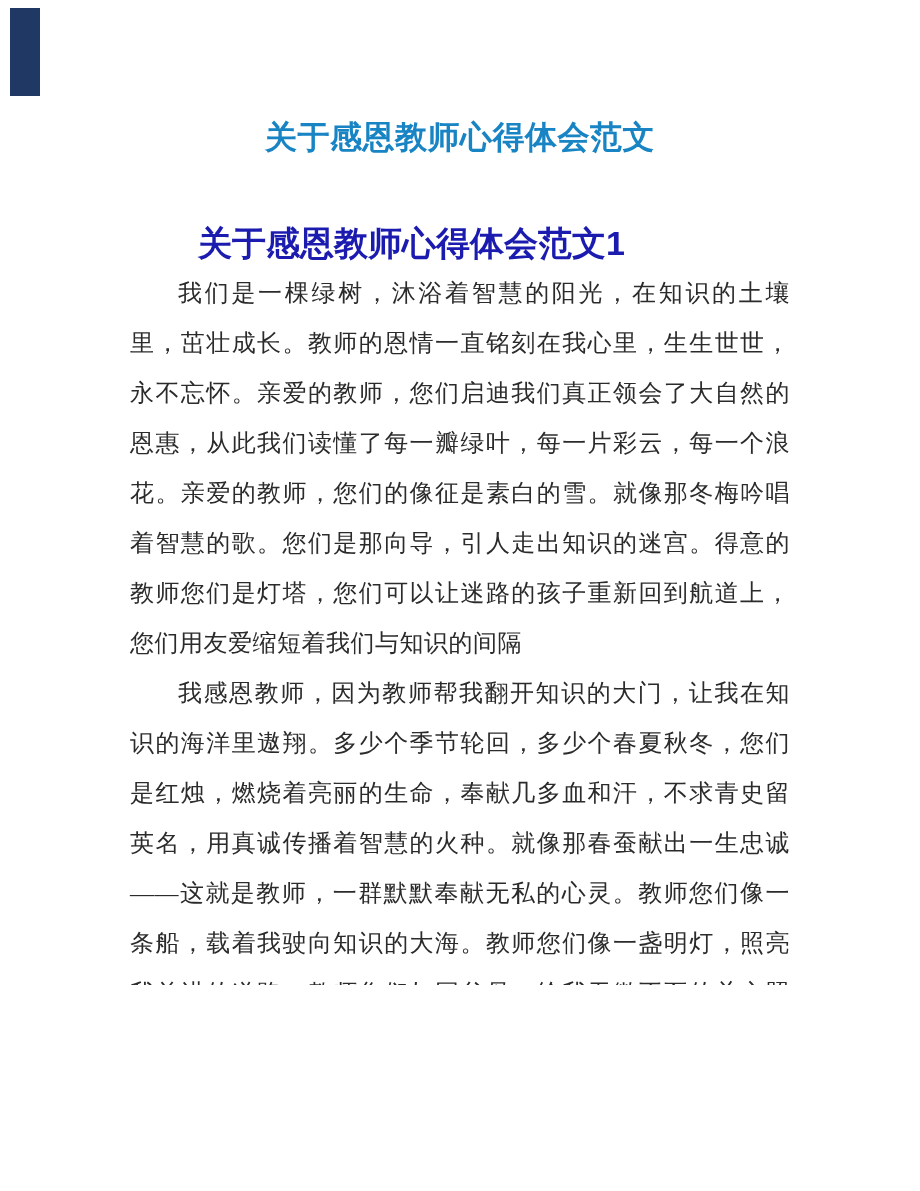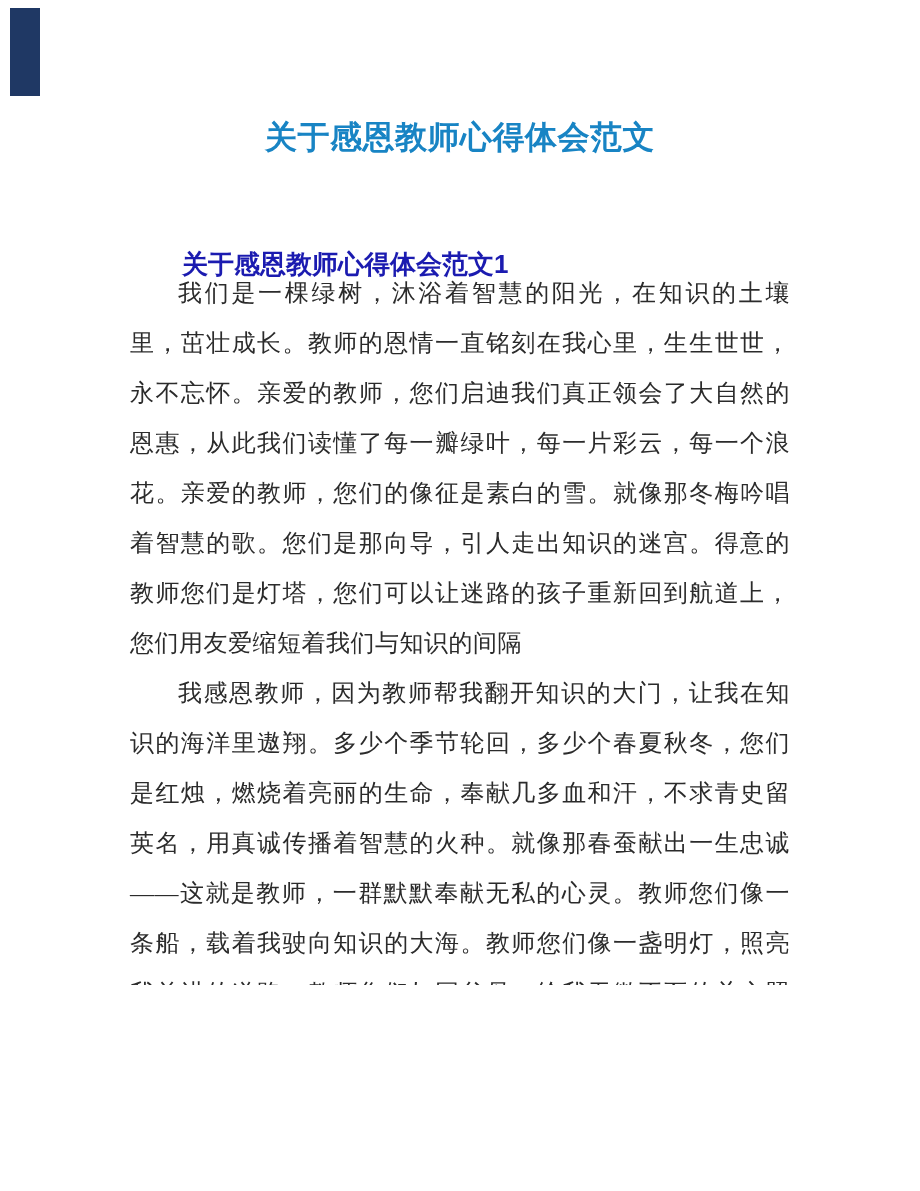--- a/index.html
+++ b/index.html
@@ -41,23 +41,22 @@
     color:var(--title-color);
   }
   .doc-heading{
     position:absolute;
     top:221px;
     left:130px;
     right:130px;
     text-indent:2em;
     font-family:"Liberation Sans","DejaVu Sans",sans-serif;
     font-weight:bold;
-    font-size:26px;
+    font-size:34px;
     color:var(--heading-color);
-    margin-top:26px;
   }
   .doc-body{
     position:absolute;
     top:268px;
     left:130px;
     right:130px;
     color:var(--body-color);
     font-size:24px;
     line-height:50px;
     text-align:justify;

